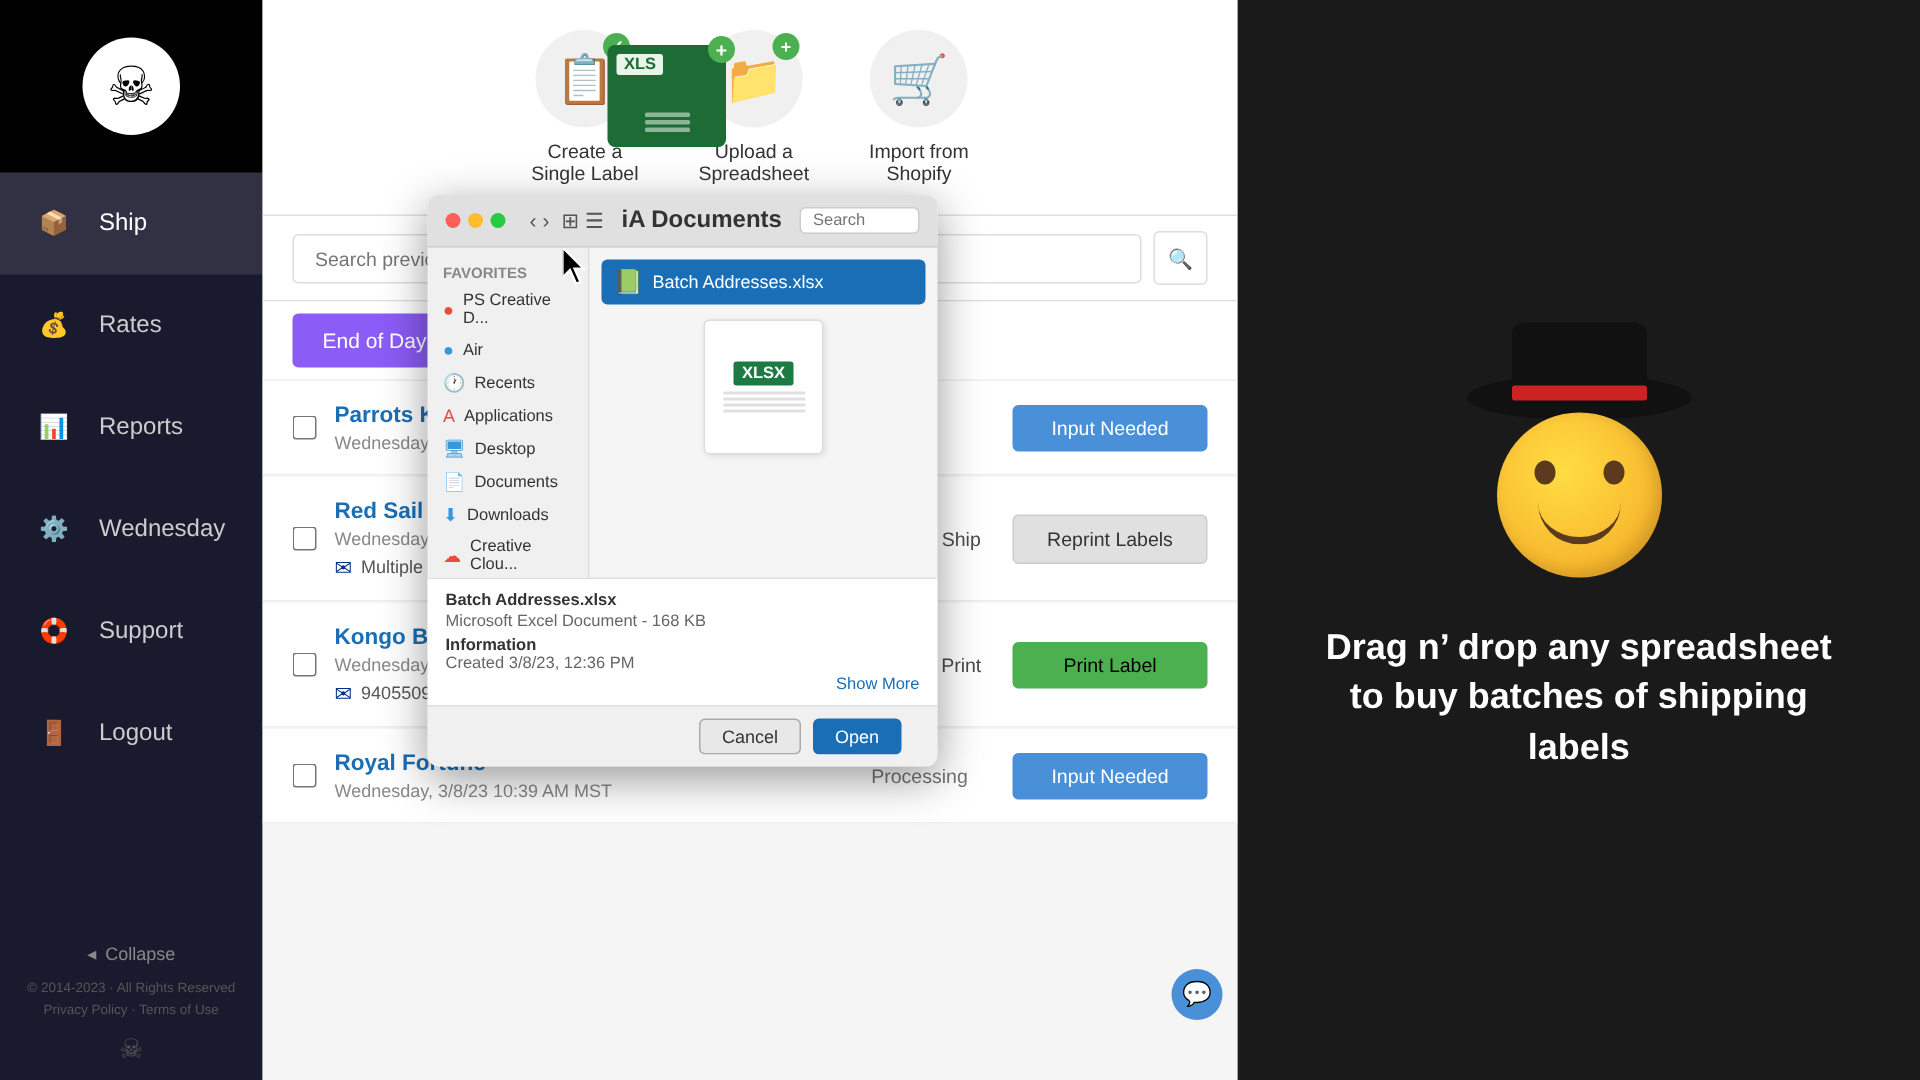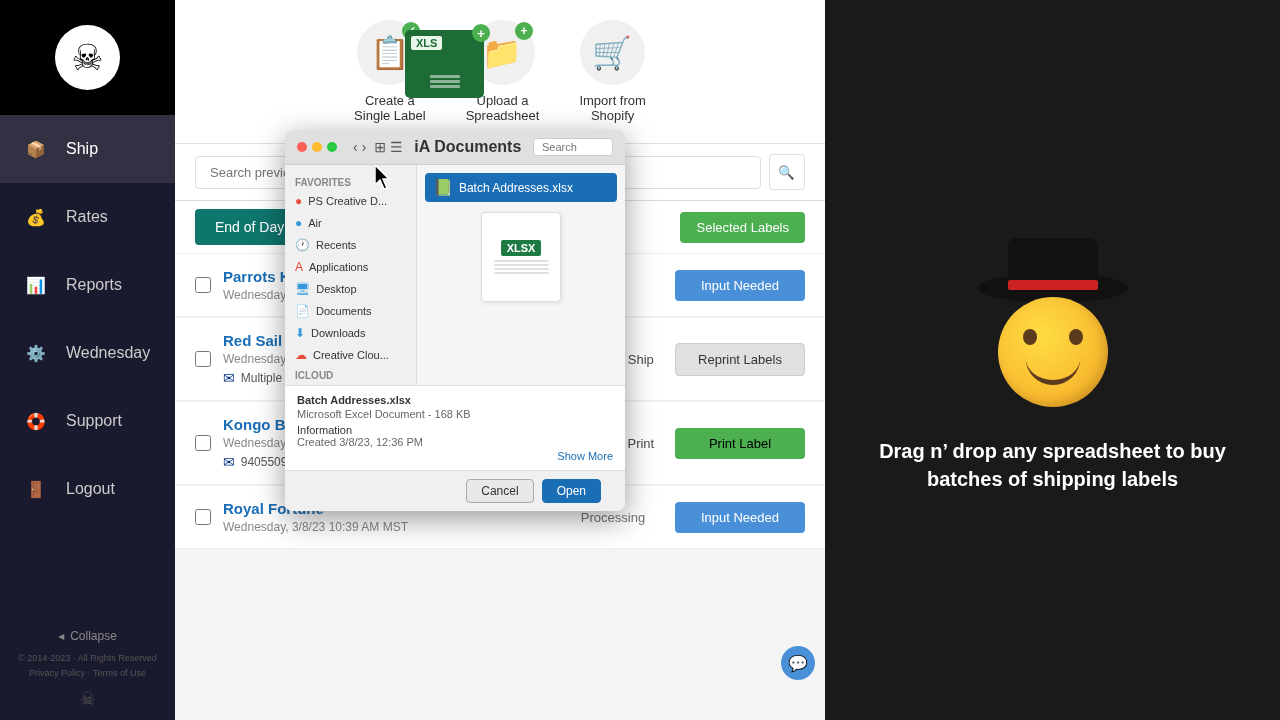--- a/index.html
+++ b/index.html
@@ -208,21 +208,21 @@
       background: white;
       border: 1px solid #ddd;
       border-radius: 4px;
       display: flex;
       align-items: center;
       justify-content: center;
       cursor: pointer;
     }
 
     .eod-btn {
-      background: #0f766e;
+      background: #8b5cf6;
       color: white;
       border: none;
       padding: 10px 20px;
       border-radius: 4px;
       font-size: 14px;
       cursor: pointer;
       font-weight: 500;
     }
 
     
@@ -379,21 +379,21 @@
       font-size: 11px;
       width: 80px;
     }
 
     .mac-picker-body {
       display: flex;
       height: 220px;
     }
 
     .mac-sidebar {
-      width: 132px;
+      width: 108px;
       background: #f0f0f0;
       padding: 8px 0;
       border-right: 1px solid #ddd;
       font-size: 11px;
       overflow-y: auto;
     }
 
     .mac-section-header {
       color: #888;
       font-size: 10px;
@@ -444,21 +444,21 @@
     .mac-info-panel .filename {
       font-weight: bold;
       margin-bottom: 2px;
     }
 
     .mac-info-panel .filetype {
       color: #666;
     }
 
     .mac-info-header {
-      font-weight: 400;
+      font-weight: 700;
       margin-top: 4px;
     }
 
     .mac-info-created {
       color: #666;
     }
 
     .mac-footer {
       display: flex;
       justify-content: flex-end;
@@ -520,21 +520,21 @@
     }
 
     .emoji-container {
       display: flex;
       flex-direction: column;
       align-items: center;
     }
 
     .promo-text {
       color: white;
-      font-size: 20px;
+      font-size: 24px;
       font-weight: bold;
       text-align: center;
       line-height: 1.4;
       max-width: 350px;
     }
 
     .chat-bubble {
       position: absolute;
       bottom: 40px;
       right: 10px;
@@ -623,21 +623,20 @@
       </div>
     </div>
 
     <div class="search-bar">
       <input class="search-input" type="text" placeholder="Search previous labels..." style="">
       <button class="search-btn">🔍</button>
     </div>
 
     <div style="padding: 8px 20px; background: white; border-bottom: 1px solid #eee; display:flex; justify-content:space-between; align-items:center;">
       <button class="eod-btn">End of Day</button>
-      <button class="selected-labels-btn">Selected Labels</button>
     </div>
 
     <div class="shipment-list">
 
       <div class="shipment-item">
         <input type="checkbox" class="shipment-checkbox" style="">
         <div class="shipment-info">
           <div class="shipment-name">Parrots Ki...</div>
           <div class="shipment-date">Wednesday, 3/8/23</div>
         </div>

